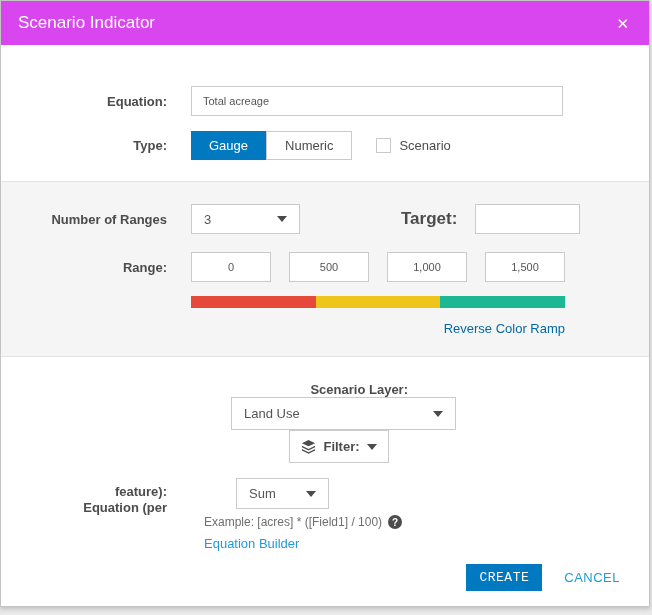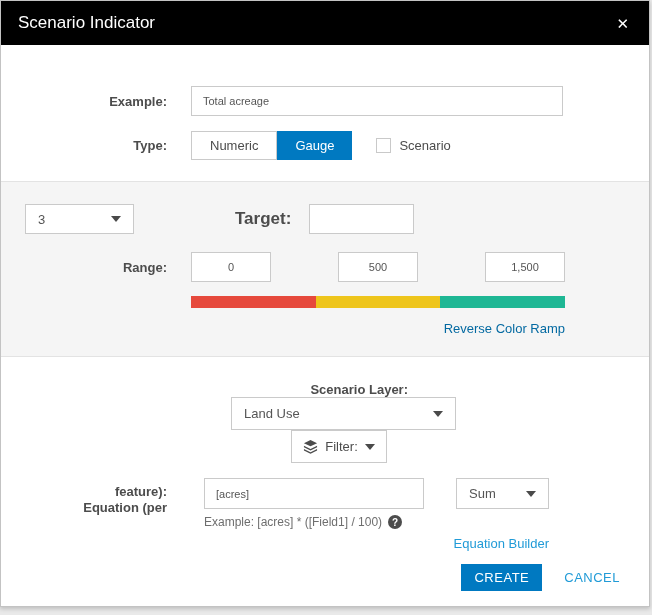--- a/index.html
+++ b/index.html
@@ -89,92 +89,94 @@
   .reverse-row { text-align: right; margin-top: 11px; }
   a.link { font-size: 13px; text-decoration: none; cursor: pointer; }
 
   .layer-row { margin-top: 25px; flex-direction: column; }
   .tall { height: 33px; }
   .land-use { width: 225px; margin-left: 37px; }
   .filter-btn {
     border: 1px solid #cacaca; background: #fff; height: 33px;
     display: inline-flex; align-items: center; gap: 7px;
     padding: 0 11px; margin-left: 28px; cursor: pointer;
-    font-size: 13px; color: #4c4c4c; font-family: "Liberation Sans", sans-serif;
+    font-size: 13px; color: #4c4c4c; font-family: "Liberation Sans", sans-serif; font-weight: bold;
   }
 
   .equation-row { margin-top: 15px; align-items: flex-start; }
   .lbl.two-line { padding-top: 6px; line-height: 1.25; }
   .lbl.two-line span { display: block; }
   .eq-content { margin-left: 37px; }
   .eq-top { display: flex; align-items: center; }
   .eq-input { width: 220px; height: 31px; }
   .sum-dd { width: 93px; height: 31px; margin-left: 32px; }
   .example-line { margin-top: 6px; font-size: 12px; color: #6e6e6e; display: flex; align-items: center; }
   .help {
     width: 14px; height: 14px; border-radius: 50%;
     background: #4c4c4c; color: #fff; font-size: 10px; font-weight: bold;
     display: inline-flex; align-items: center; justify-content: center;
     margin-left: 6px; cursor: pointer;
   }
-  .builder-row { margin-top: 5px; text-align: right; }
+  .builder-row { margin-top: 5px; }
 
   .footer {
     position: absolute; right: 29px; bottom: 15px;
     display: flex; align-items: center; gap: 22px;
   }
   .create-btn {
     border: none; color: #fff; font-size: 13px; letter-spacing: .5px;
     height: 27px; padding: 4px 13px; cursor: pointer;
-    font-family: Liberation Sans, sans-serif;
+    font-family: Liberation Mono, monospace;
   }
   .cancel-link { font-size: 13px; letter-spacing: .5px; text-decoration: none; cursor: pointer; }
 </style>
 </head>
 <body>
 
 <div class="dialog">
 
-  <div class="header" style="background-color: #000000;">
+  <div class="header" style="background-color: #d946ef;">
     <span class="title">Scenario Indicator</span>
     <span class="close">✕</span>
   </div>
 
   <div class="body-area">
 
     <div class="row caption-row">
-      <div class="lbl">Example:</div>
+      <div class="lbl">Equation:</div>
       <input class="text-input caption-input ctl" value="Total acreage" style="">
     </div>
 
     <div class="row type-row">
       <div class="lbl">Type:</div>
       <div class="segmented ctl">
+        <button class="seg selected" style="background-color: rgb(0, 121, 193);">Gauge</button>
         <button class="seg plain">Numeric</button>
-        <button class="seg selected" style="background-color: rgb(0, 121, 193);">Gauge</button>
       </div>
       <span class="checkbox"></span>
       <span class="check-label">Scenario</span>
     </div>
 
     <div class="gray-band">
       <div class="row">
+        <div class="lbl">Number of Ranges</div>
         <div class="dropdown num-ranges ctl">
           <span>3</span>
           <span class="dd-arrow"></span>
         </div>
         <div class="target-lbl">Target:</div>
         <input class="text-input target-input" value="" style="">
       </div>
 
       <div class="row range-row">
         <div class="lbl">Range:</div>
         <div class="range-inputs">
           <input class="text-input range-input" value="0" style="">
           <input class="text-input range-input" value="500" style="">
+          <input class="text-input range-input" value="1,000" style="">
           <input class="text-input range-input" value="1,500" style="">
         </div>
       </div>
 
       <div class="ramp-wrap">
         <div class="ramp">
           <div class="ramp-seg" style="background-color: rgb(230, 73, 60);"></div>
           <div class="ramp-seg" style="background-color: rgb(238, 197, 27);"></div>
           <div class="ramp-seg" style="background-color: rgb(30, 183, 148);"></div>
         </div>
@@ -205,21 +207,20 @@
       </button>
     </div>
 
     <div class="row equation-row">
       <div class="lbl two-line">
         <span>feature):</span>
         <span>Equation (per</span>
       </div>
       <div class="eq-content">
         <div class="eq-top">
-          <input class="text-input eq-input" value="[acres]" style="">
           <div class="dropdown sum-dd">
             <span>Sum</span>
             <span class="dd-arrow"></span>
           </div>
         </div>
         <div class="example-line">
           <span>Example: [acres] * ([Field1] / 100)</span>
           <span class="help">?</span>
         </div>
         <div class="builder-row">

